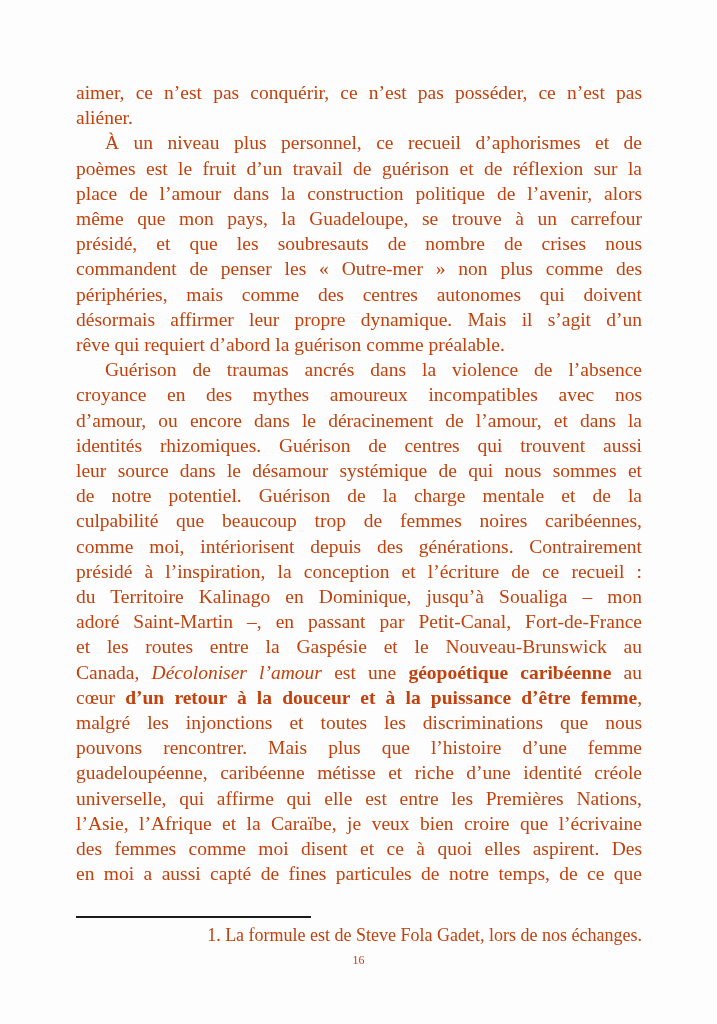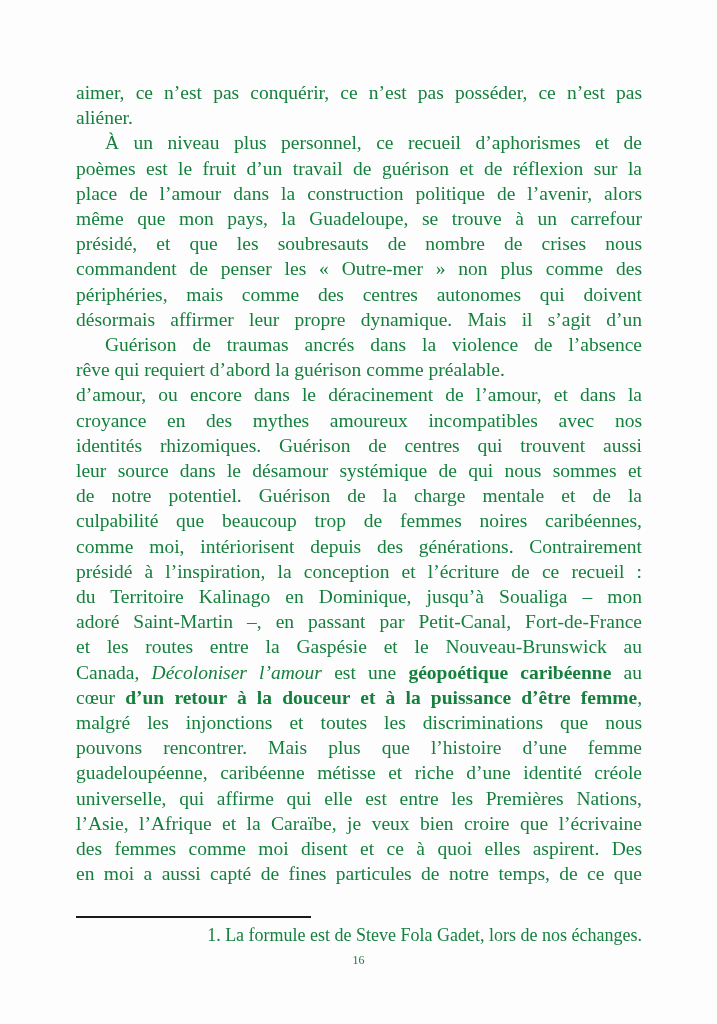--- a/index.html
+++ b/index.html
@@ -6,21 +6,21 @@
     margin: 0;
     padding: 0;
     background: #ffffff;
   }
   .page {
     position: relative;
     width: 717px;
     height: 1024px;
     background: #fdfdfd;
     font-family: "Liberation Serif", "DejaVu Serif", serif;
-    color: #15803d;
+    color: #c2410c;
     overflow: hidden;
   }
   .text-block {
     position: absolute;
     left: 76px;
     top: 80px;
     width: 566px;
   }
   .line {
     font-size: 19.5px;
@@ -77,24 +77,24 @@
   <div class="line"><span>aimer, ce n’est pas conquérir, ce n’est pas posséder, ce n’est pas</span></div>
       <div class="line noj"><span>aliéner.</span></div>
       <div class="line indent"><span>À un niveau plus personnel, ce recueil d’aphorismes et de</span></div>
       <div class="line"><span>poèmes est le fruit d’un travail de guérison et de réflexion sur la</span></div>
       <div class="line"><span>place de l’amour dans la construction politique de l’avenir, alors</span></div>
       <div class="line"><span>même que mon pays, la Guadeloupe, se trouve à un carrefour</span></div>
       <div class="line"><span>présidé, et que les soubresauts de nombre de crises nous</span></div>
       <div class="line"><span>commandent de penser les « Outre-mer » non plus comme des</span></div>
       <div class="line"><span>périphéries, mais comme des centres autonomes qui doivent</span></div>
       <div class="line"><span>désormais affirmer leur propre dynamique. Mais il s’agit d’un</span></div>
+      <div class="line noj"><span>rêve qui requiert d’abord la guérison comme préalable.</span></div>
       <div class="line indent"><span>Guérison de traumas ancrés dans la violence de l’absence</span></div>
-      <div class="line noj"><span>rêve qui requiert d’abord la guérison comme préalable.</span></div>
+      <div class="line"><span>croyance en des mythes amoureux incompatibles avec nos</span></div>
       <div class="line"><span>d’amour, ou encore dans le déracinement de l’amour, et dans la</span></div>
-      <div class="line"><span>croyance en des mythes amoureux incompatibles avec nos</span></div>
       <div class="line"><span>identités rhizomiques. Guérison de centres qui trouvent aussi</span></div>
       <div class="line"><span>leur source dans le désamour systémique de qui nous sommes et</span></div>
       <div class="line"><span>de notre potentiel. Guérison de la charge mentale et de la</span></div>
       <div class="line"><span>culpabilité que beaucoup trop de femmes noires caribéennes,</span></div>
       <div class="line"><span>comme moi, intériorisent depuis des générations. Contrairement</span></div>
       <div class="line"><span>présidé à l’inspiration, la conception et l’écriture de ce recueil :</span></div>
       <div class="line"><span>du Territoire Kalinago en Dominique, jusqu’à Soualiga – mon</span></div>
       <div class="line"><span>adoré Saint-Martin –, en passant par Petit-Canal, Fort-de-France</span></div>
       <div class="line"><span>et les routes entre la Gaspésie et le Nouveau-Brunswick au</span></div>
       <div class="line"><span>Canada, </span><span class="italic">Décoloniser l’amour</span><span> est une </span><span class="bold">géopoétique caribéenne</span><span> au</span></div>

